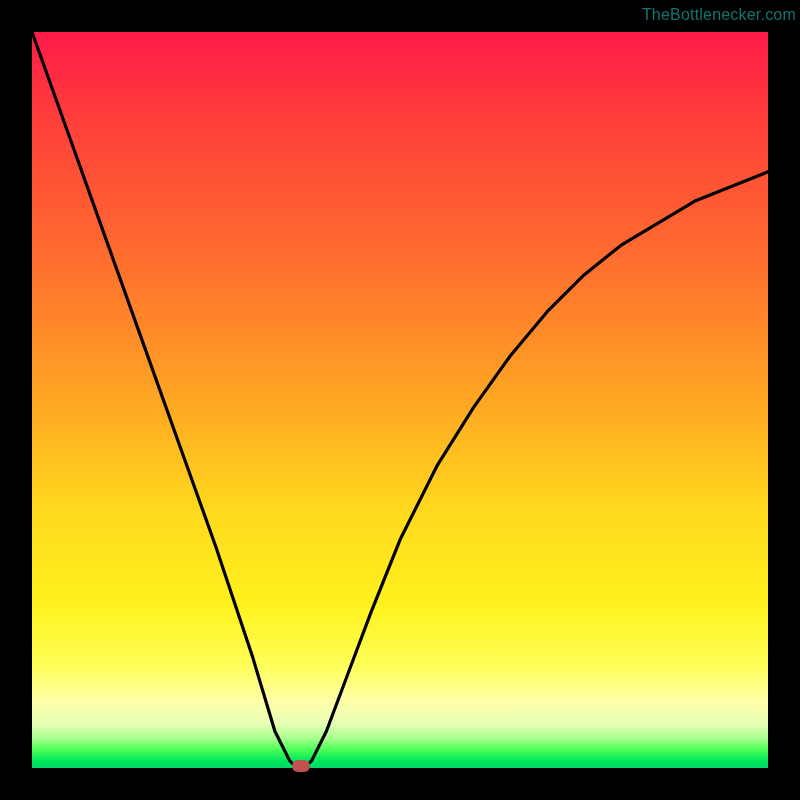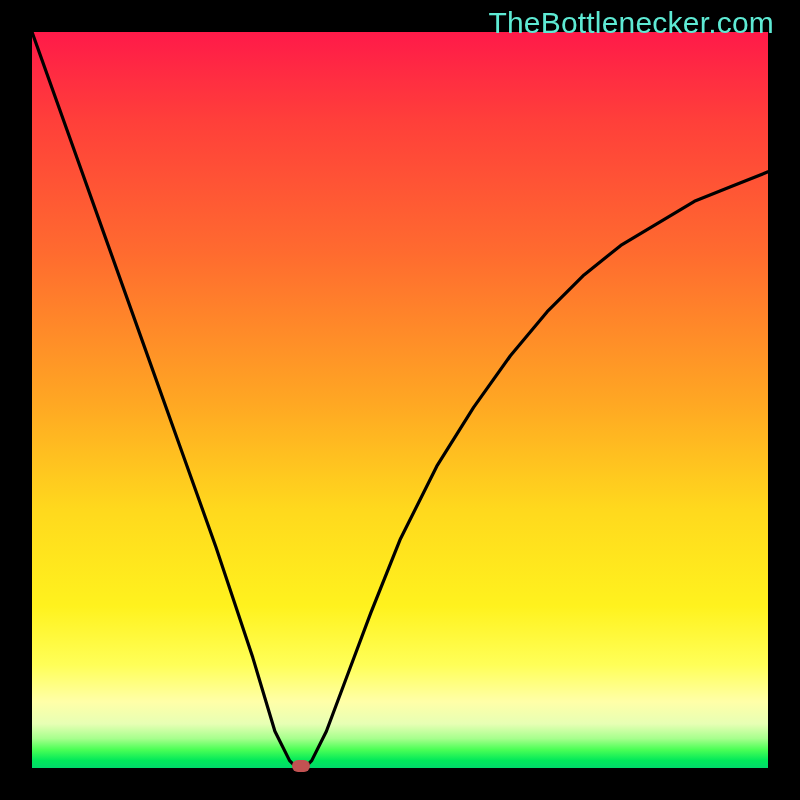--- a/index.html
+++ b/index.html
@@ -46,23 +46,23 @@
   .curve-svg {
     position: absolute;
     left: 0;
     top: 0;
     width: 736px;
     height: 736px;
   }
   .watermark {
     position: absolute;
     top: 6px;
-    right: 26px;
-    color: #5eead4;
-    font-size: 30px;
+    right: 4px;
+    color: #0f766e;
+    font-size: 16px;
     font-weight: 500;
     letter-spacing: 0.2px;
   }
   .marker {
     position: absolute;
     width: 18px;
     height: 12px;
     background: #c25252;
     border-radius: 6px;
   }

